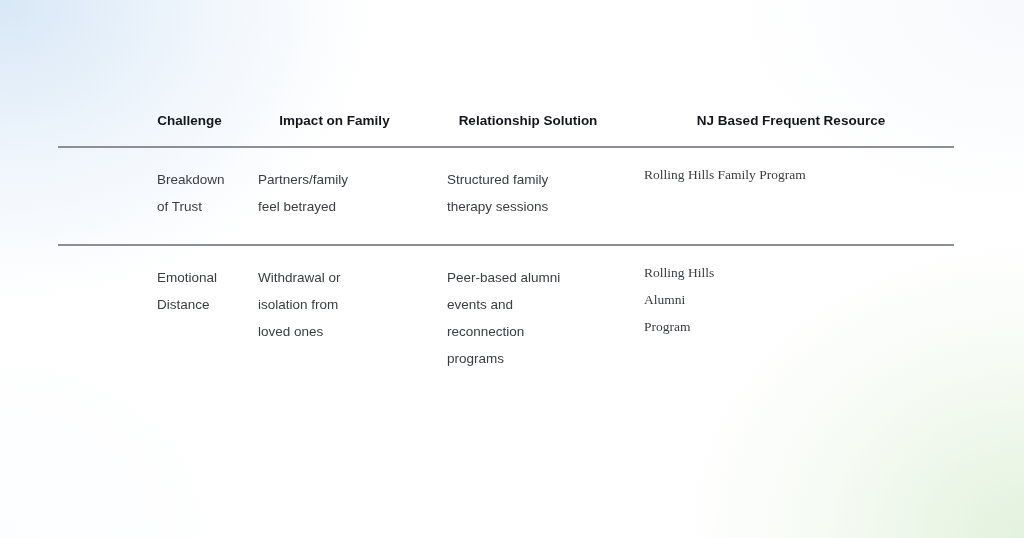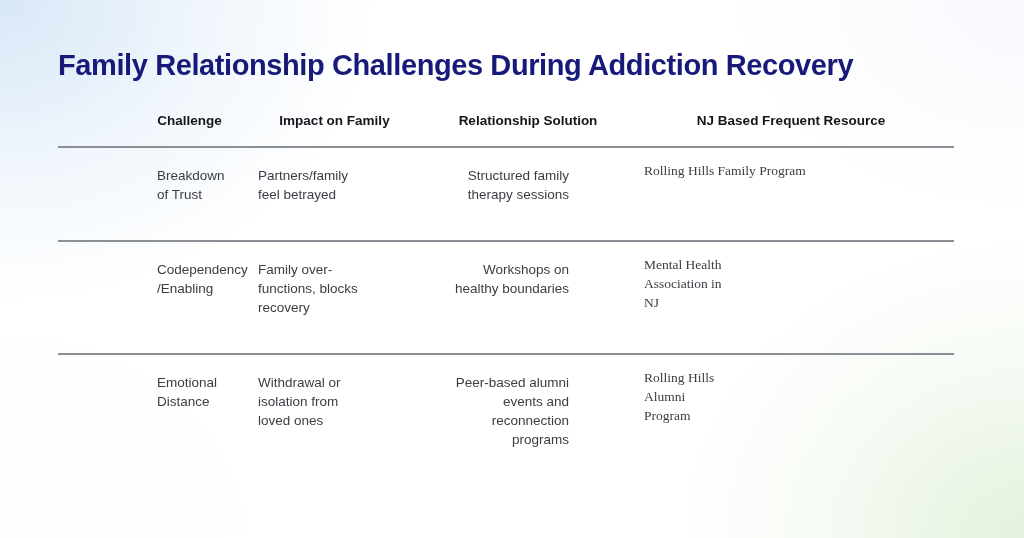--- a/index.html
+++ b/index.html
@@ -70,51 +70,50 @@
     white-space: nowrap;
   }
   .tbl th.h1 { padding-left: 99px; }
   .tbl th.h2 { padding-left: 20px; }
   .tbl th.h3 { padding-left: 20px; }
   .tbl th.h4 { padding-left: 19px; }
 
   .tbl td {
     vertical-align: top;
     font-size: 13.5px;
-    line-height: 19px;
+    line-height: 27px;
     color: #3b3d44;
     padding-top: 18px;
-    padding-bottom: 36px;
+    padding-bottom: 24px;
     border-bottom: 2px solid #8d8f96;
     word-break: normal;
   }
   .tbl tr:last-child td { border-bottom: none; }
 
   .tbl td.d1 { padding-left: 99px; padding-right: 12px; }
   .tbl td.d2 { padding-left: 20px; padding-right: 14px; }
-  .tbl td.d3 { padding-left: 20px; padding-right: 14px; text-align: right; }
+  .tbl td.d3 { padding-left: 20px; padding-right: 14px; }
   .tbl td.d4 { padding-left: 19px; padding-right: 10px; padding-top: 13px; font-family: Liberation Serif, serif; }
 
   
   .w-col1 { display: block; width: 74px; }
   .w-col2 { display: block; width: 110px; }
   .w-col3 { display: block; width: 122px; }
   .w-col4 { display: block; width: 195px; }
   .w-col4.narrow { width: 88px; }
   .w-col1.hard { word-break: break-all; }
   .w-col1.slash { width: 72px; }
 
   .cell-text { margin: 0; }
 </style>
 </head>
 <body>
 
 <div id="canvas">
 
-  <div class="page-title">Family Relationship Challenges During Addiction Recovery</div>
 
   <div class="table-wrap">
     <table class="tbl">
       <colgroup>
         <col class="c1">
           <col class="c2">
           <col class="c3">
           <col class="c4">
       </colgroup>
       <thead>
@@ -136,34 +135,20 @@
           </td>
           <td class="d3">
             <span class="w-col3 cell-text">Structured family therapy sessions</span>
           </td>
           <td class="d4">
             <span class="w-col4 cell-text">Rolling Hills Family Program</span>
           </td>
         </tr>
 
 
-        <tr>
-          <td class="d1">
-            <span class="w-col1 slash cell-text">Codependency /Enabling</span>
-          </td>
-          <td class="d2">
-            <span class="w-col2 cell-text">Family over-functions, blocks recovery</span>
-          </td>
-          <td class="d3">
-            <span class="w-col3 cell-text">Workshops on healthy boundaries</span>
-          </td>
-          <td class="d4">
-            <span class="w-col4 narrow cell-text">Mental Health Association in NJ</span>
-          </td>
-        </tr>
 
         <tr>
           <td class="d1">
             <span class="w-col1 cell-text">Emotional Distance</span>
           </td>
           <td class="d2">
             <span class="w-col2 cell-text">Withdrawal or isolation from loved ones</span>
           </td>
           <td class="d3">
             <span class="w-col3 cell-text">Peer-based alumni events and reconnection programs</span>

